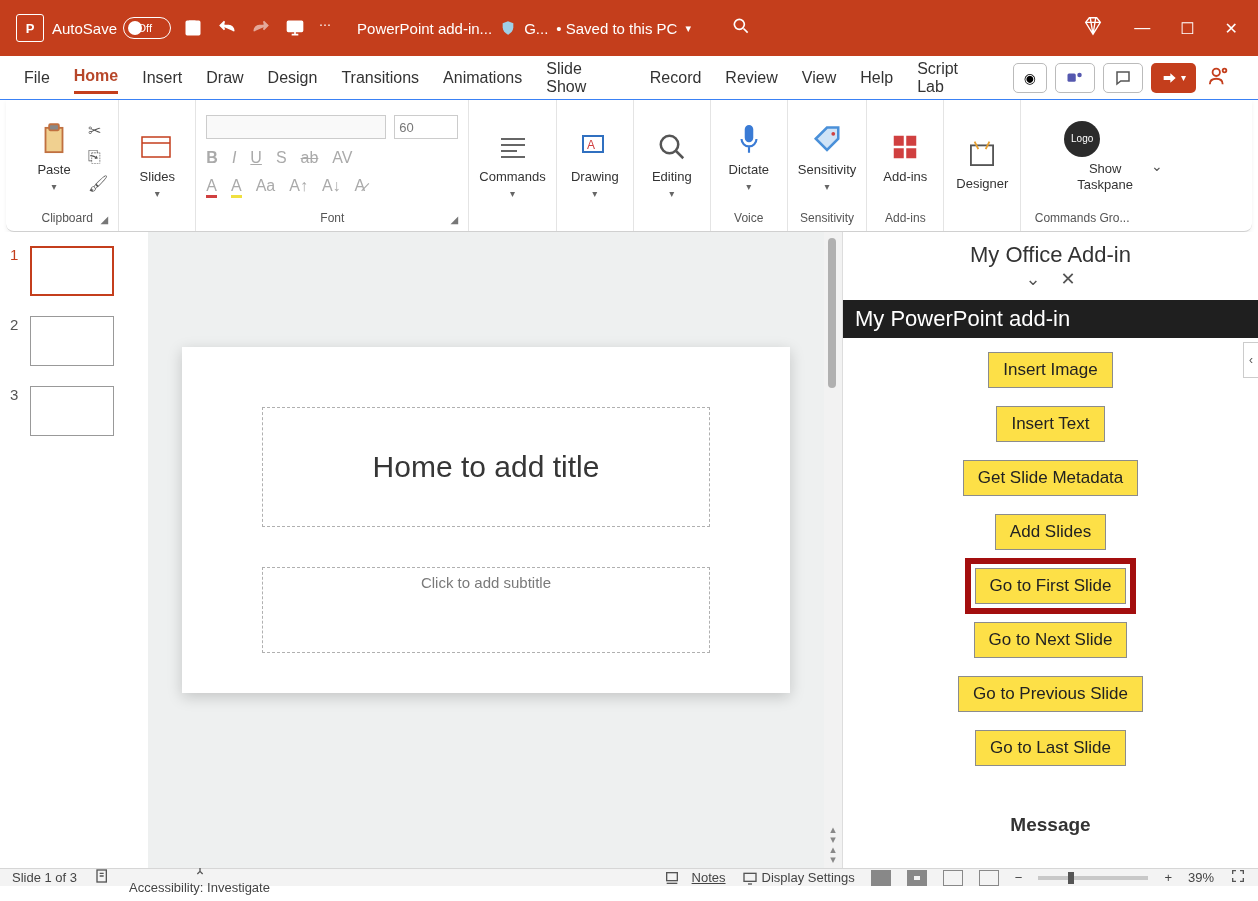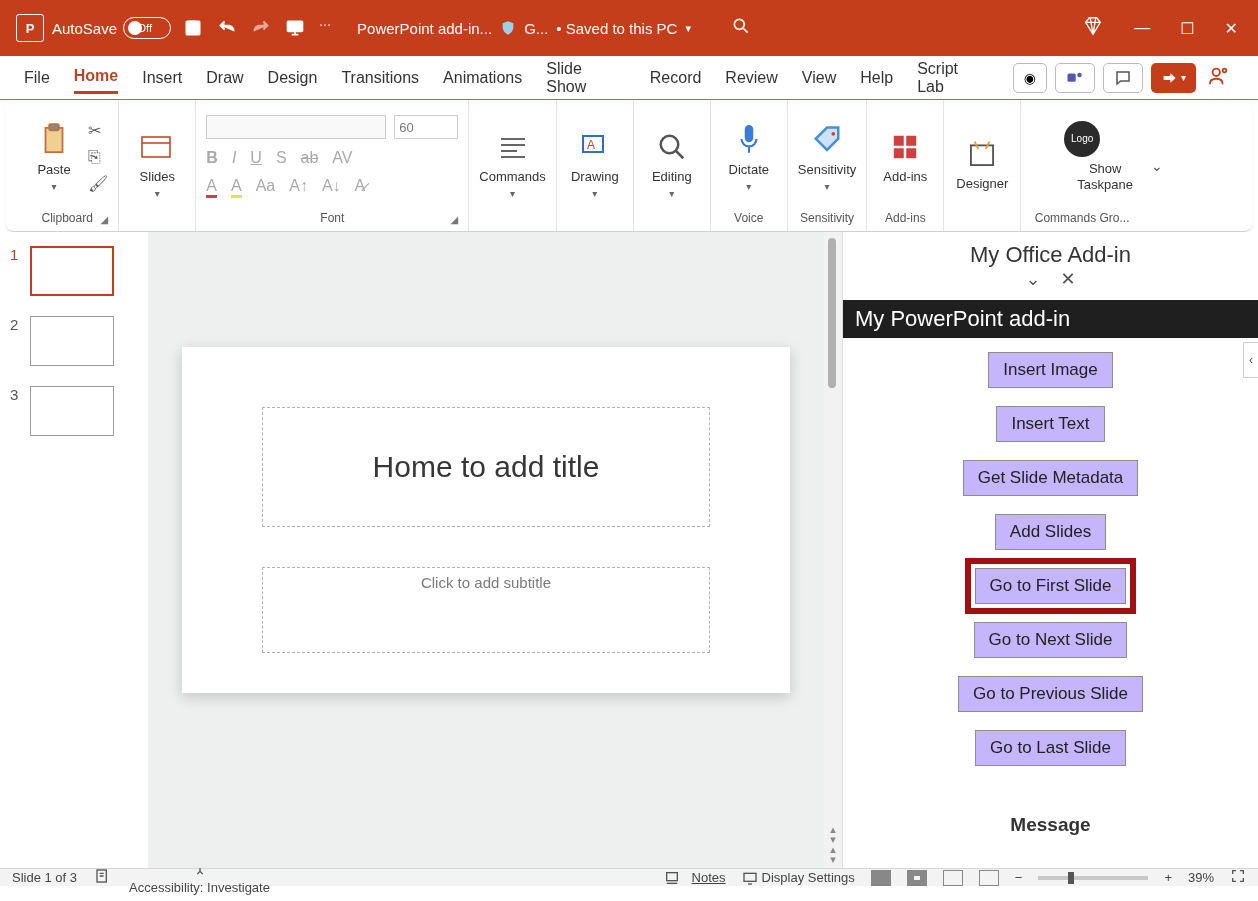--- a/index.html
+++ b/index.html
@@ -64,21 +64,21 @@
 .vscroll { width:18px; background:#f2f2f2; position:relative;}
 .vscroll-thumb { position:absolute; top:6px; left:4px; width:8px; height:150px; background:#b0b0b0; border-radius:4px;}
 .vscroll-arrows { position:absolute; bottom:4px; left:0; right:0; text-align:center; color:#888; font-size:11px; line-height:10px;}
 
 
 .taskpane { width:416px; background:#fff; border-left:1px solid #ddd; display:flex; flex-direction:column;}
 .tp-header { display:flex; align-items:center; justify-content:space-between; padding:10px 14px; font-size:22px; color:#333;flex-direction:column;}
 .tp-h-icons { display:flex; gap:20px; color:#555; font-size:18px;}
 .tp-strip { background:#1f1f1f; color:#fff; font-size:22px; padding:6px 12px; margin:0 0 0 0;}
 .tp-body { flex:1; display:flex; flex-direction:column; align-items:center; padding:14px 10px; gap:18px; position:relative;}
-.tp-btn { background:#c4b5fd; border:1px solid #8c8c8c; padding:7px 14px; font-size:17px; color:#222; cursor:pointer;}
+.tp-btn { background:#fde047; border:1px solid #8c8c8c; padding:7px 14px; font-size:17px; color:#222; cursor:pointer;}
 .tp-btn.highlight { outline:6px solid #a30e0e; outline-offset:4px;}
 .tp-msg { font-size:19px; font-weight:600; color:#333; margin-top:30px;}
 .tp-side-tab { position:absolute; right:-1px; top:4px; width:16px; height:36px; border:1px solid #ccc; background:#fff; display:flex; align-items:center; justify-content:center; font-size:12px; color:#555;}
 
 
 .statusbar { height:18px; background:#f3f3f3; border-top:1px solid #d6d6d6; display:flex; align-items:center; padding:0 12px; font-size:13px; color:#444; gap:18px;}
 .sb-right { margin-left:auto; display:flex; align-items:center; gap:16px;}
 .view-btn { width:20px; height:16px; border:1px solid #888;}
 .view-btn.normal { background:#888;}
 .zoom-track { width:110px; height:4px; background:#c8c8c8; position:relative;}

